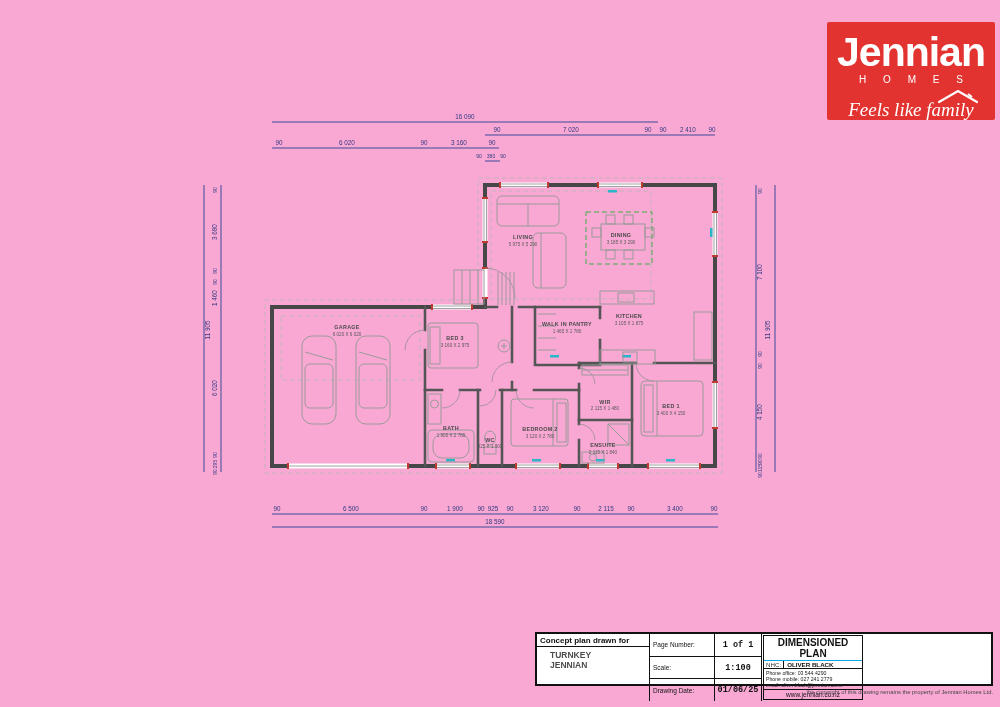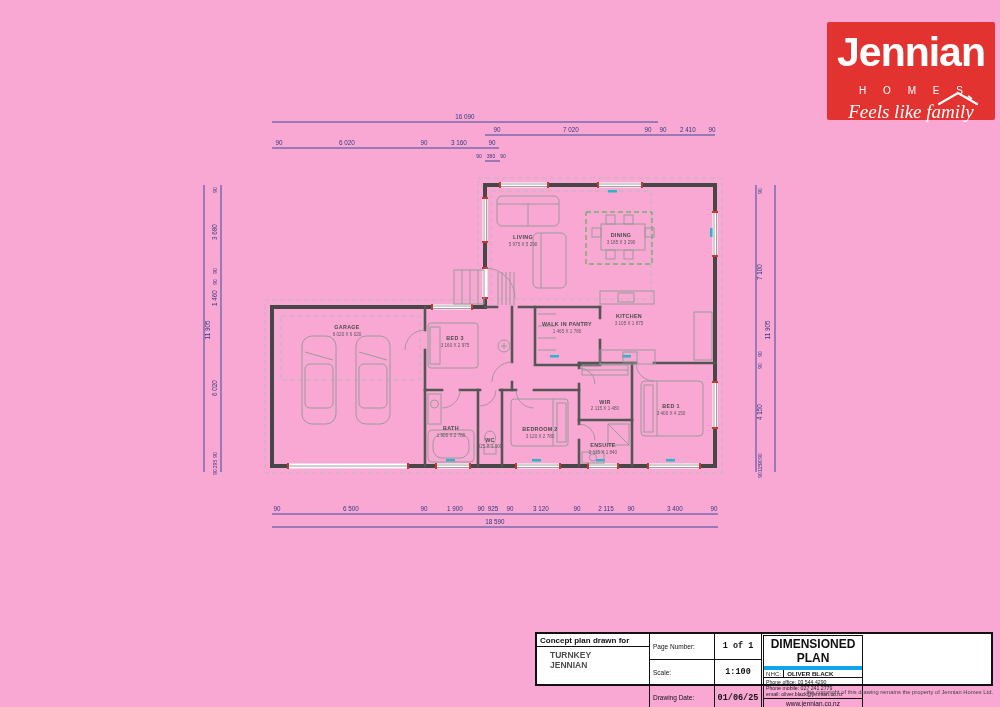--- a/index.html
+++ b/index.html
@@ -22,40 +22,40 @@
   .tick line{stroke:#3d4a99;stroke-width:1}
   .dimtxt{fill:#2f3a80;font-size:6.3px;text-anchor:middle}
   .sm{font-size:5px}
   .rname{fill:#4a4a4a;font-size:5.4px;font-weight:bold;text-anchor:middle;letter-spacing:.3px}
   .rsize{fill:#5a5a5a;font-size:4.6px;text-anchor:middle}
 
   
   .logo{position:absolute;left:827px;top:22px;width:168px;height:98px;background:#e23330;
         color:#fff;text-align:center;border-radius:2px;}
   .logo-brand{font-size:41px;font-weight:bold;letter-spacing:-1px;line-height:42px;margin-top:9px;}
-  .logo-homes{font-size:10px;letter-spacing:7px;margin-top:12px;padding-left:7px;}
+  .logo-homes{font-size:10px;letter-spacing:7px;margin-top:1px;padding-left:7px;}
   .logo-tagline{font-family:"Liberation Serif",serif;font-style:italic;font-size:19px;
-        margin-top:5px;position:relative;}
+        margin-top:14px;position:relative;}
   .logo-roof{position:absolute;right:16px;top:-10px;}
 
   
   .tb{position:absolute;left:535px;top:632px;width:458px;color:#111;}
   .tb-grid{display:grid;grid-template-columns:113px 112px 102px 131px;border:2px solid #111;
         height:54px;box-sizing:border-box;background:#fff;}
   .tb-col{border-right:1.5px solid #111;display:flex;flex-direction:column;min-width:0;}
   .tb-col:last-child{border-right:none;}
   .tb-h{font-weight:bold;font-size:8px;padding:2px 3px 1px 3px;border-bottom:1.5px solid #111;}
   .tb-body{font-weight:bold;font-size:8.5px;color:#4d4d4d;padding:3px 13px;line-height:10px;}
   .tb-row{display:flex;border-bottom:1.5px solid #111;flex:1;align-items:center;}
   .tb-row:last-child{border-bottom:none;}
   .tb-rl{font-size:6.5px;padding:0 3px;flex:1;}
   .tb-rv{font-weight:bold;font-size:8.5px;border-left:1.5px solid #111;width:46px;text-align:center;
         align-self:stretch;display:flex;align-items:center;justify-content:center;font-family:Liberation Mono, monospace;}
   .tb4-in{margin:1px;border:1px solid #111;flex:1;display:flex;flex-direction:column;}
-  .tb4-title{font-weight:bold;font-size:12px;text-align:center;border-bottom:4px solid #0ea5e9;padding:1px 0;}
+  .tb4-title{font-weight:bold;font-size:10px;text-align:center;border-bottom:1px solid #0ea5e9;padding:1px 0;}
   .tb4-nhc{display:flex;font-size:6.2px;border-bottom:1px solid #111;align-items:center;}
   .tb4-nhc-l{padding:0 2px;color:#333;}
   .tb4-nhc-v{font-weight:bold;border-left:1px solid #111;padding:0 3px;flex:1;}
   .tb4-contact{font-size:5.2px;line-height:6px;padding:1px 2px;border-bottom:1px solid #111;color:#222;}
   .tb4-web{font-size:6.5px;text-align:center;padding:1px 0;}
   .tb-copy{position:absolute;left:535px;top:689px;width:458px;text-align:right;font-size:5.8px;color:#444;}
 </style>
 </head>
 <body>
 

